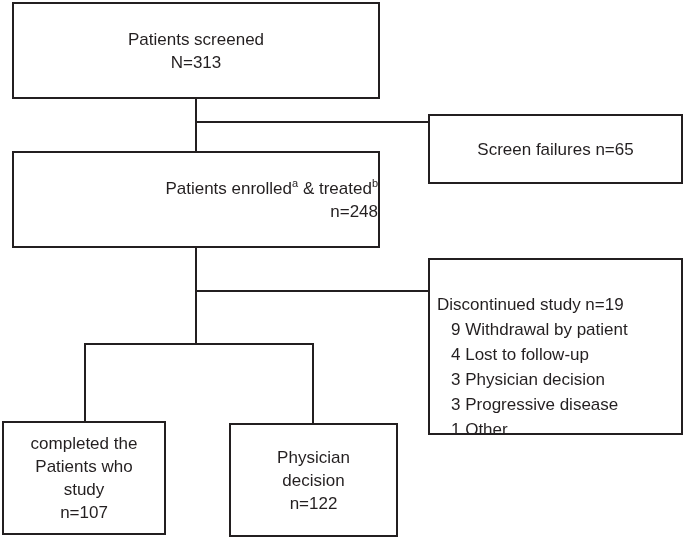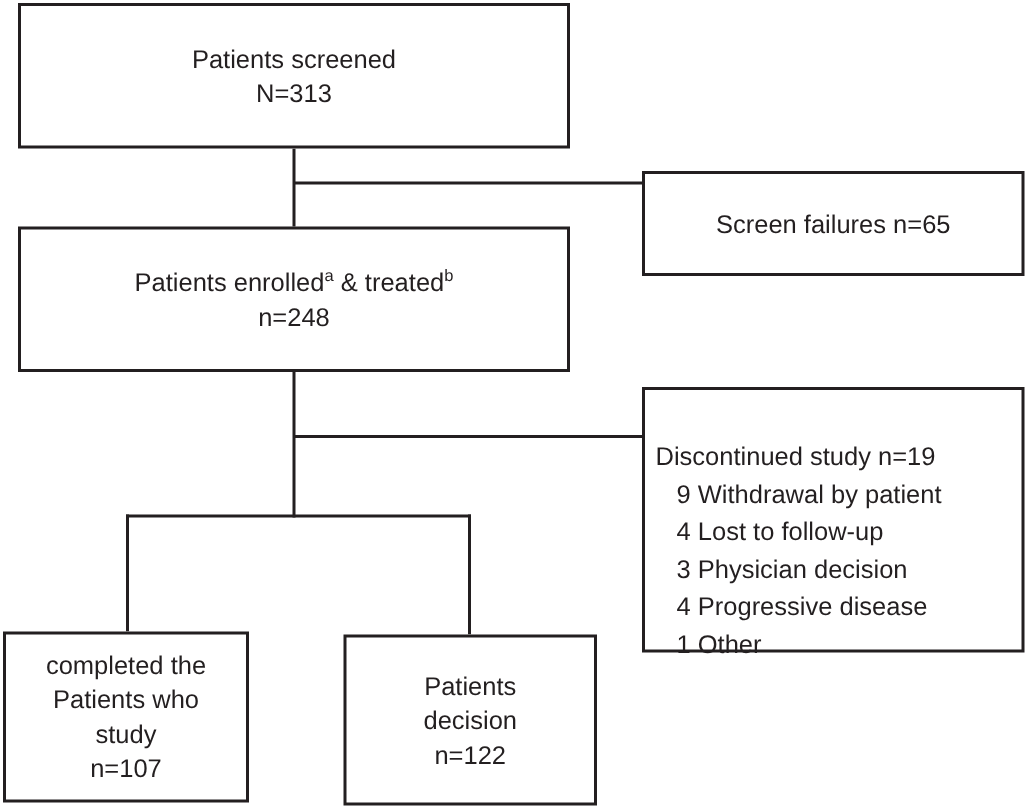--- a/index.html
+++ b/index.html
@@ -64,44 +64,44 @@
 
   <div class="box centered" style="left:12px; top:2px; width:368px; height:97px;">
     <div>Patients screened</div>
     <div>N=313</div>
   </div>
 
   <div class="box centered" style="left:428px; top:86px; width:255px; height:70px;margin-top:28px;">
     <div>Screen failures n=65</div>
   </div>
 
-  <div class="box centered" style="left:12px; top:151px; width:368px; height:97px;">
+  <div class="box centered" style="left:12px; top:151px; width:368px; height:97px;align-items:flex-end;">
     <div>
       <span>Patients enrolled</span><sup>a</sup><span> &amp; treated</span><sup>b</sup>
     </div>
     <div>n=248</div>
   </div>
 
   <div class="box" style="left:428px; top:258px; width:255px; height:177px;">
     <div class="disc-inner">
       <div>Discontinued study n=19</div>
       <div class="disc-item">9 Withdrawal by patient</div>
       <div class="disc-item">4 Lost to follow-up</div>
       <div class="disc-item">3 Physician decision</div>
-      <div class="disc-item">4 Progressive disease</div>
+      <div class="disc-item">3 Progressive disease</div>
       <div class="disc-item">1 Other</div>
     </div>
   </div>
 
   <div class="box centered" style="left:2px; top:421px; width:164px; height:114px;">
     <div>completed the</div>
     <div>Patients who</div>
     <div>study</div>
     <div>n=107</div>
   </div>
 
   <div class="box centered" style="left:229px; top:423px; width:169px; height:114px;">
-    <div>Patients</div>
+    <div>Physician</div>
     <div>decision</div>
     <div>n=122</div>
   </div>
 
 </div>
 
 </body></html>

